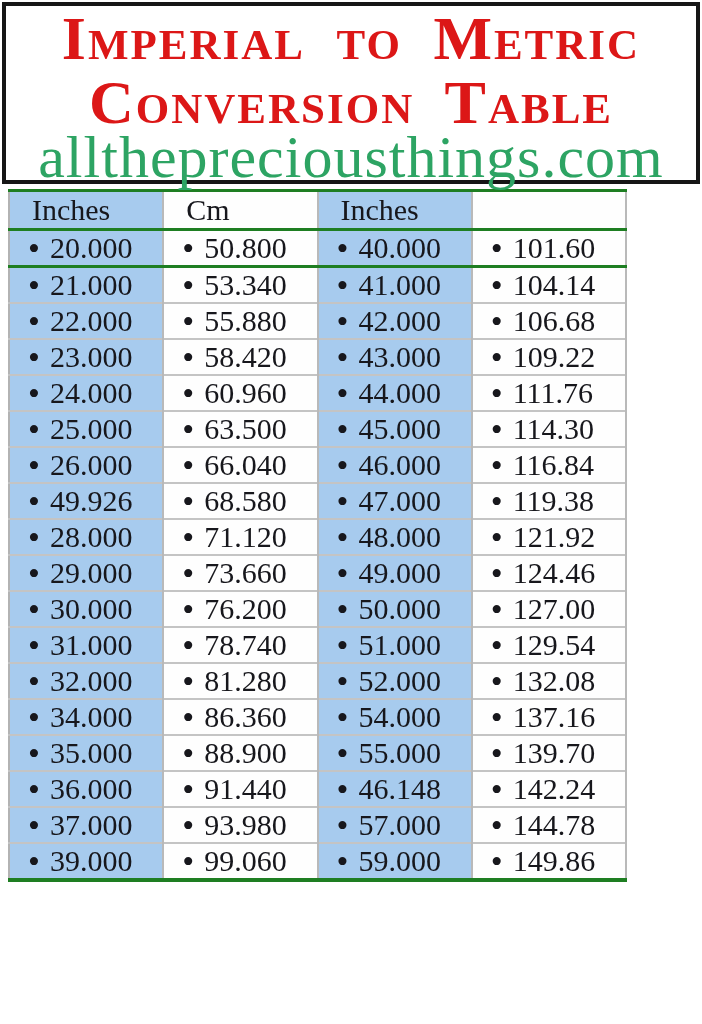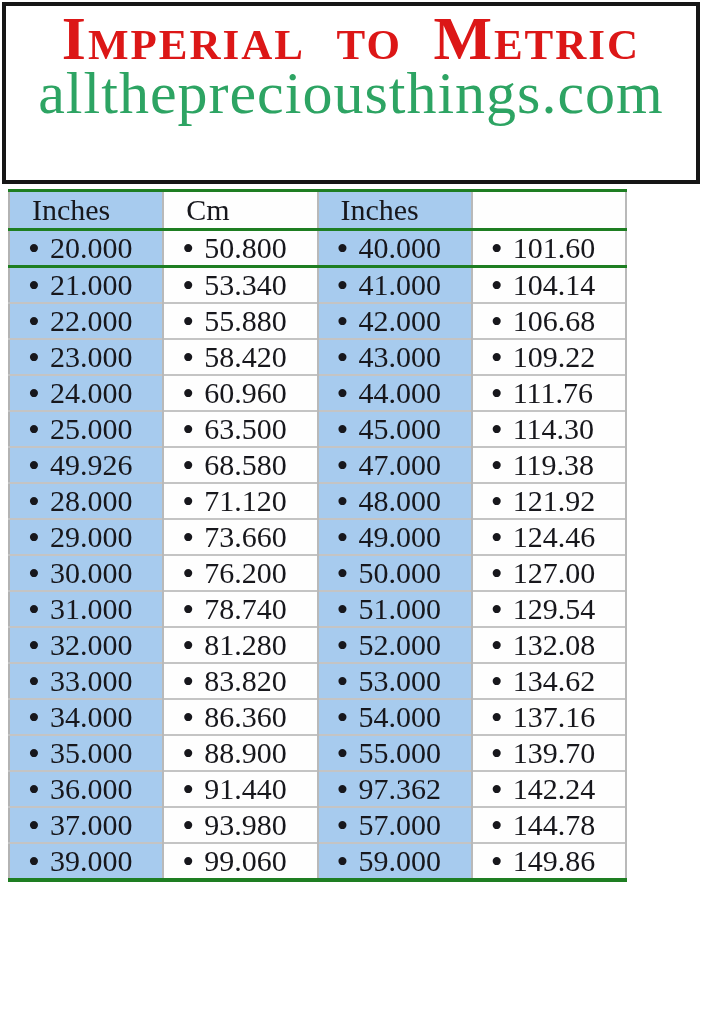--- a/index.html
+++ b/index.html
@@ -72,20 +72,21 @@
     vertical-align: -2px;
     margin-right: 10px;
     line-height: 0;
   }
 </style>
 </head>
 <body>
 
 <div class="title-box">
   <div class="title-line">Imperial to Metric</div>
+  <div class="title-line">Conversion Table</div>
   <div class="website">allthepreciousthings.com</div>
 </div>
 
 <table class="conv">
   <thead>
     <tr>
       <th class="blue">Inches</th>
       <th class="white-col">Cm</th>
       <th class="blue">Inches</th>
       <th class="white-col"></th>
@@ -122,20 +123,26 @@
         <td class="blue"><span class="bullet">•</span><span>44.000</span></td>
         <td class="white-col"><span class="bullet">•</span><span>111.76</span></td>
       </tr>
       <tr>
         <td class="blue"><span class="bullet">•</span><span>25.000</span></td>
         <td class="white-col"><span class="bullet">•</span><span>63.500</span></td>
         <td class="blue"><span class="bullet">•</span><span>45.000</span></td>
         <td class="white-col"><span class="bullet">•</span><span>114.30</span></td>
       </tr>
       <tr>
+        <td class="blue"><span class="bullet">•</span><span>26.000</span></td>
+        <td class="white-col"><span class="bullet">•</span><span>66.040</span></td>
+        <td class="blue"><span class="bullet">•</span><span>46.000</span></td>
+        <td class="white-col"><span class="bullet">•</span><span>116.84</span></td>
+      </tr>
+      <tr>
         <td class="blue"><span class="bullet">•</span><span>49.926</span></td>
         <td class="white-col"><span class="bullet">•</span><span>68.580</span></td>
         <td class="blue"><span class="bullet">•</span><span>47.000</span></td>
         <td class="white-col"><span class="bullet">•</span><span>119.38</span></td>
       </tr>
       <tr>
         <td class="blue"><span class="bullet">•</span><span>28.000</span></td>
         <td class="white-col"><span class="bullet">•</span><span>71.120</span></td>
         <td class="blue"><span class="bullet">•</span><span>48.000</span></td>
         <td class="white-col"><span class="bullet">•</span><span>121.92</span></td>
@@ -158,41 +165,35 @@
         <td class="blue"><span class="bullet">•</span><span>51.000</span></td>
         <td class="white-col"><span class="bullet">•</span><span>129.54</span></td>
       </tr>
       <tr>
         <td class="blue"><span class="bullet">•</span><span>32.000</span></td>
         <td class="white-col"><span class="bullet">•</span><span>81.280</span></td>
         <td class="blue"><span class="bullet">•</span><span>52.000</span></td>
         <td class="white-col"><span class="bullet">•</span><span>132.08</span></td>
       </tr>
       <tr>
-        <td class="blue"><span class="bullet">•</span><span>33.000</span></td>
-        <td class="white-col"><span class="bullet">•</span><span>83.820</span></td>
-        <td class="blue"><span class="bullet">•</span><span>53.000</span></td>
-        <td class="white-col"><span class="bullet">•</span><span>134.62</span></td>
-      </tr>
-      <tr>
         <td class="blue"><span class="bullet">•</span><span>34.000</span></td>
         <td class="white-col"><span class="bullet">•</span><span>86.360</span></td>
         <td class="blue"><span class="bullet">•</span><span>54.000</span></td>
         <td class="white-col"><span class="bullet">•</span><span>137.16</span></td>
       </tr>
       <tr>
         <td class="blue"><span class="bullet">•</span><span>35.000</span></td>
         <td class="white-col"><span class="bullet">•</span><span>88.900</span></td>
         <td class="blue"><span class="bullet">•</span><span>55.000</span></td>
         <td class="white-col"><span class="bullet">•</span><span>139.70</span></td>
       </tr>
       <tr>
         <td class="blue"><span class="bullet">•</span><span>36.000</span></td>
         <td class="white-col"><span class="bullet">•</span><span>91.440</span></td>
-        <td class="blue"><span class="bullet">•</span><span>97.362</span></td>
+        <td class="blue"><span class="bullet">•</span><span>46.148</span></td>
         <td class="white-col"><span class="bullet">•</span><span>142.24</span></td>
       </tr>
       <tr>
         <td class="blue"><span class="bullet">•</span><span>37.000</span></td>
         <td class="white-col"><span class="bullet">•</span><span>93.980</span></td>
         <td class="blue"><span class="bullet">•</span><span>57.000</span></td>
         <td class="white-col"><span class="bullet">•</span><span>144.78</span></td>
       </tr>
       <tr>
         <td class="blue"><span class="bullet">•</span><span>39.000</span></td>

